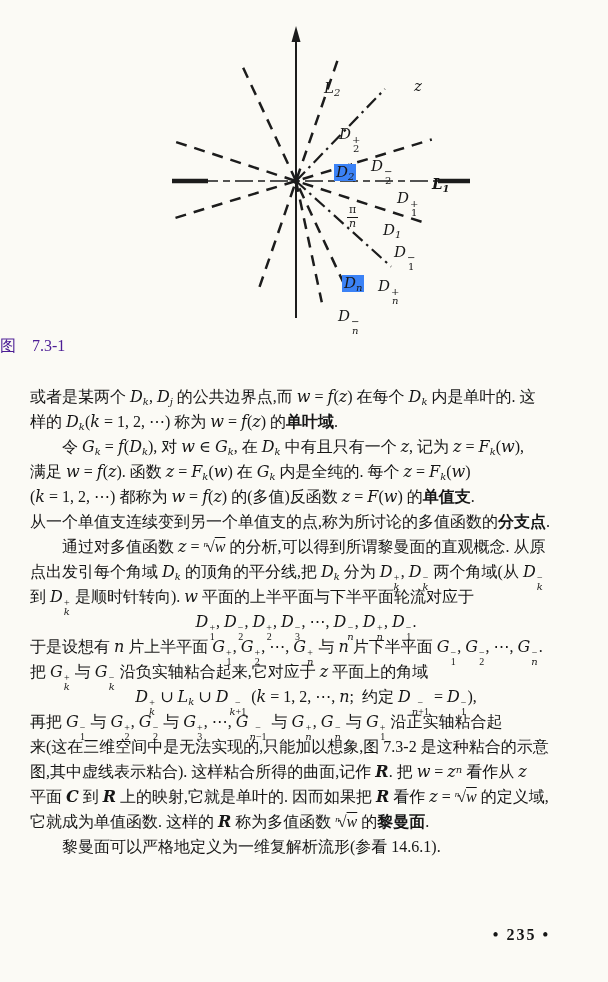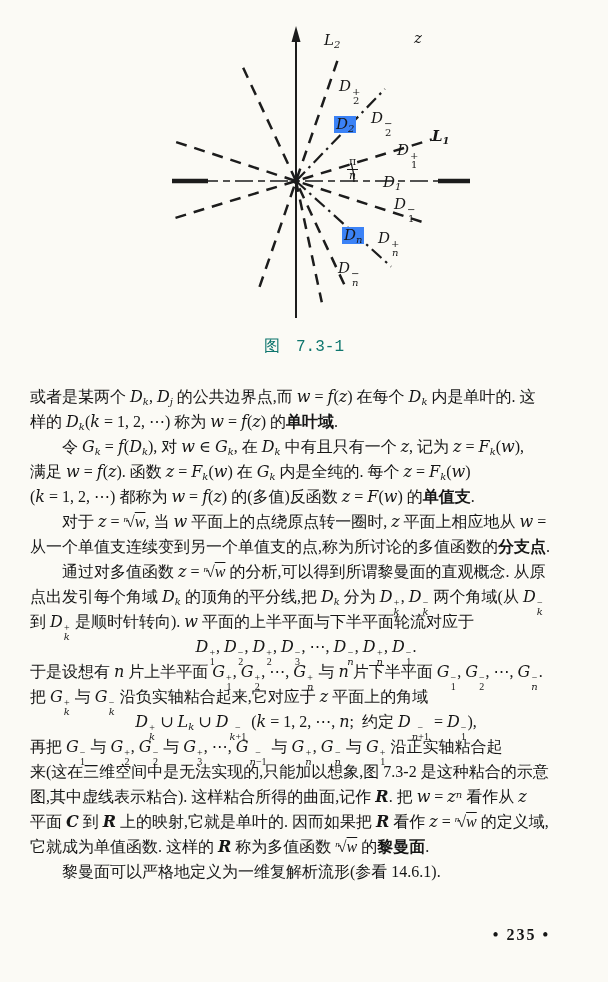--- a/index.html
+++ b/index.html
@@ -7,27 +7,27 @@
     width:608px;height:982px;position:relative;overflow:hidden;
     background:#fbfaf5;color:#161616;
     font-family:"Liberation Serif","DejaVu Serif",serif;
   }
   
   #figure{position:absolute;left:0;top:0;width:608px;height:372px}
   #fig-svg{position:absolute;left:0;top:0}
   #fig-labels{position:absolute;left:0;top:0;width:608px;height:372px}
   .flab{
     position:absolute;font-size:15px;font-style:italic;white-space:nowrap;
-    font-family:"DejaVu Serif",serif;line-height:1.1;
+    font-family:"DejaVu Serif",serif;line-height:1.1;margin-top:48px;
   }
   .flab.bold{font-weight:bold}
   .flab.bg{background:#3b82f6;padding:0 2px}
   .fig-caption{
-    position:absolute;top:336px;left:0;width:608px;text-align:center;
-    font-size:16px;font-style:normal;color:#0f766e;font-family:Liberation Mono, monospace;
+    position:absolute;top:336px;left:0;width:608px;text-align:left;
+    font-size:16px;font-style:normal;color:#4c1d95;
   }
   
   #body-text{position:absolute;left:30px;top:384px;width:552px}
   .line{font-size:16px;line-height:25px;height:25px;white-space:nowrap}
   .line.indent{text-indent:32px}
   .line.center{text-align:center}
   i{font-family:"DejaVu Serif",serif}
   b{font-weight:bold}
   sub,sup{font-size:10px;line-height:0}
   sub{vertical-align:-0.28em}
@@ -115,21 +115,20 @@
     </div>
   <div class="fig-caption">图　7.3-1</div>
 </div>
 
 <div id="body-text">
     <div class="line ">或者是某两个 <i>D</i><sub><i>k</i></sub>, <i>D</i><sub><i>j</i></sub> 的公共边界点,而 <i>w</i> = <i>f</i>(<i>z</i>) 在每个 <i>D</i><sub><i>k</i></sub> 内是单叶的. 这</div>
     <div class="line ">样的 <i>D</i><sub><i>k</i></sub>(<i>k</i> = 1, 2, ⋯) 称为 <i>w</i> = <i>f</i>(<i>z</i>) 的<b>单叶域</b>.</div>
     <div class="line indent">令 <i>G</i><sub><i>k</i></sub> = <i>f</i>(<i>D</i><sub><i>k</i></sub>), 对 <i>w</i> ∈ <i>G</i><sub><i>k</i></sub>, 在 <i>D</i><sub><i>k</i></sub> 中有且只有一个 <i>z</i>, 记为 <i>z</i> = <i>F</i><sub><i>k</i></sub>(<i>w</i>),</div>
     <div class="line ">满足 <i>w</i> = <i>f</i>(<i>z</i>). 函数 <i>z</i> = <i>F</i><sub><i>k</i></sub>(<i>w</i>) 在 <i>G</i><sub><i>k</i></sub> 内是全纯的. 每个 <i>z</i> = <i>F</i><sub><i>k</i></sub>(<i>w</i>)</div>
     <div class="line ">(<i>k</i> = 1, 2, ⋯) 都称为 <i>w</i> = <i>f</i>(<i>z</i>) 的(多值)反函数 <i>z</i> = <i>F</i>(<i>w</i>) 的<b>单值支</b>.</div>
-    <div class="line indent">对于 <i>z</i> = <span class="rx"><sup class="rn">n</sup>√<span class="ov">w</span></span>, 当 <i>w</i> 平面上的点绕原点转一圈时, <i>z</i> 平面上相应地从 <i>w</i> =</div>
     <div class="line ">从一个单值支连续变到另一个单值支的点,称为所讨论的多值函数的<b>分支点</b>.</div>
     <div class="line indent">通过对多值函数 <i>z</i> = <span class="rx"><sup class="rn">n</sup>√<span class="ov">w</span></span> 的分析,可以得到所谓黎曼面的直观概念. 从原</div>
     <div class="line ">点出发引每个角域 <i>D</i><sub><i>k</i></sub> 的顶角的平分线,把 <i>D</i><sub><i>k</i></sub> 分为 <i>D</i><span class="ss">
         <span>+</span>
         <span><i>k</i></span>
       </span>, <i>D</i><span class="ss">
         <span>−</span>
         <span><i>k</i></span>
       </span> 两个角域(从 <i>D</i><span class="ss">
         <span>−</span>

